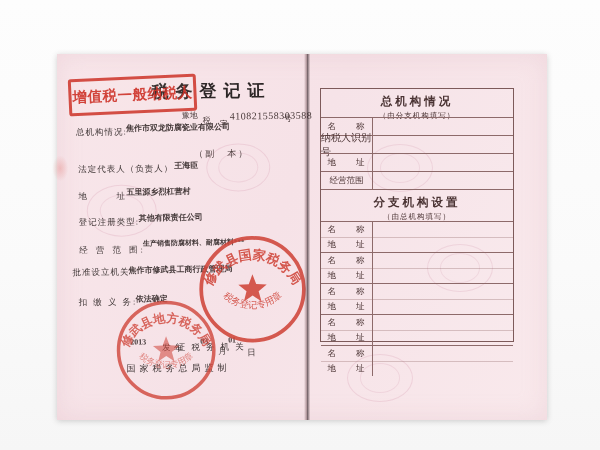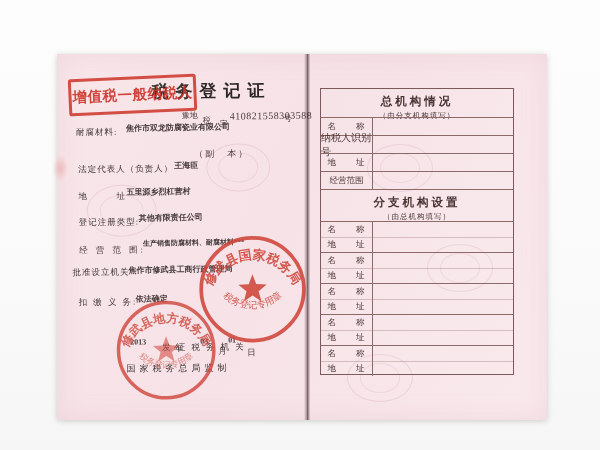--- a/index.html
+++ b/index.html
@@ -32,21 +32,21 @@
   
   #vat-stamp { left:13px; top:22px; width:128px; height:37px;
     border:3px solid rgba(205,50,40,0.85); border-radius:3px;
     transform:rotate(-2deg); display:flex; align-items:center; justify-content:center;
     color:rgba(205,50,40,0.9); font-weight:bold; font-size:14.5px; letter-spacing:0.5px;
     background:rgba(255,230,228,0.06); z-index:5; }
 
   .round-stamp { position:absolute; z-index:4; }
 
   
-  #cert-table { position:absolute; left:13px; top:34px; width:194px; height:287px;
+  #cert-table { position:absolute; left:13px; top:34px; width:194px; height:254px;
     border:1.5px solid #7d5a5a; background:rgba(255,255,255,0.06); }
   .sec-head { text-align:center; color:#4a3333; }
   .sec-title { font-size:11.5px; font-weight:bold; letter-spacing:3px; padding-top:5px; }
   .sec-sub { font-size:7.5px; letter-spacing:1px; margin-top:2px; }
   .trow { position:relative; border-top:1px solid #8d6a6a; display:flex; }
   .lcell { width:52px; border-right:1px solid #8d6a6a; display:flex; align-items:center;
     justify-content:center; font-size:8.5px; color:#4a3333; letter-spacing:1px; }
   .vcell { flex:1; }
   .bgroup { position:relative; border-top:1px solid #8d6a6a; height:31px; display:flex; }
   .bgroup .lcol { width:52px; border-right:1px solid #8d6a6a; display:flex;
@@ -70,21 +70,21 @@
     <div id="vat-stamp" class="abs">增值税一般纳税人</div>
     <div id="title" class="abs">税务登记证</div>
     <div id="copy-label" class="abs">（副　本）</div>
 
     <span class="abs serial" style="left:126px;top:56px;">豫地</span>
     <span class="abs serial" style="left:147px;top:61px;">税</span>
     <span class="abs serial" style="left:164px;top:65px;">字</span>
     <span class="abs serial" id="serial-number" style="left:174px;top:57px;">410821558303588</span>
     <span class="abs serial" style="left:228px;top:60px;">号</span>
 
-    <span class="abs flabel" style="left:20px;top:72px;">耐腐材料:</span>
+    <span class="abs flabel" style="left:20px;top:72px;">总机构情况:</span>
     <span class="abs fvalue" style="left:70px;top:68px;">焦作市双龙防腐瓷业有限公司</span>
 
     <span class="abs flabel" style="left:22px;top:109px;">法定代表人（负责人）</span>
     <span class="abs fvalue" style="left:118px;top:106px;">王海臣</span>
 
     <span class="abs flabel" style="left:22px;top:136px;">地　　　址</span>
     <span class="abs fvalue" style="left:70px;top:132px;">五里源乡烈杠营村</span>
 
     <span class="abs flabel" style="left:22px;top:162px;">登记注册类型:</span>
     <span class="abs fvalue" style="left:82px;top:158px;">其他有限责任公司</span>

